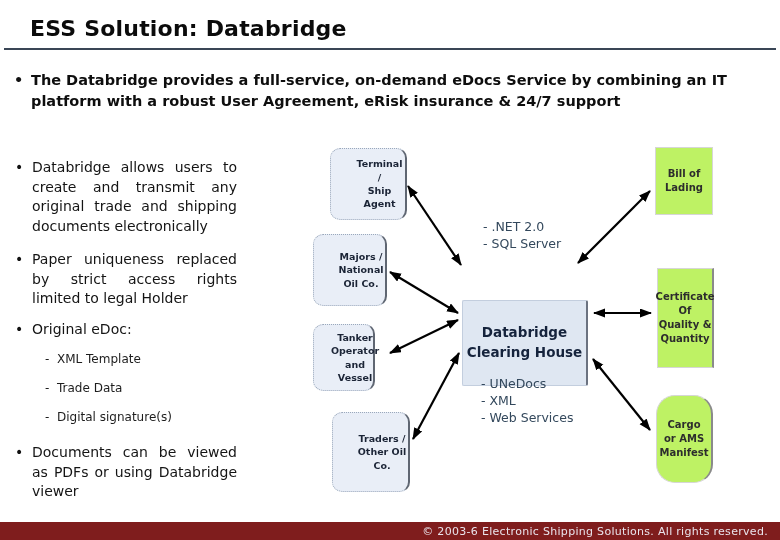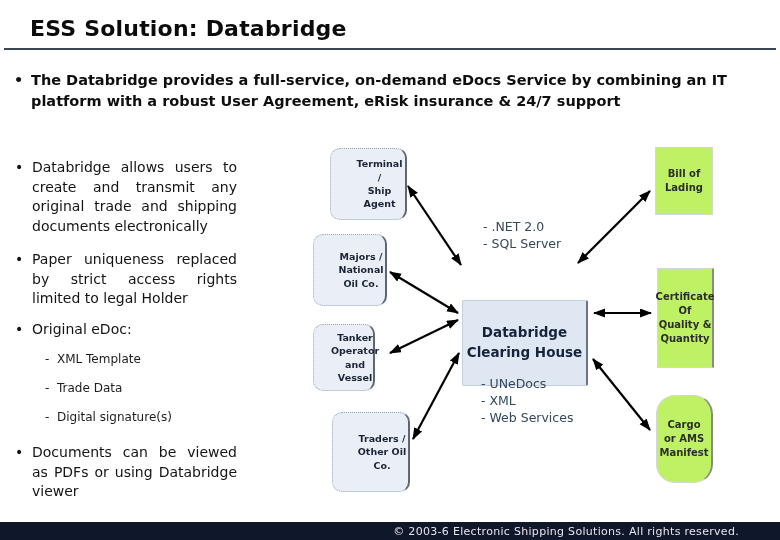--- a/index.html
+++ b/index.html
@@ -49,23 +49,23 @@
 
   .note { position:absolute; color:#33485c; font-size:12.5px; line-height:17px;
           white-space:pre-line; }
   .note-top { left:483px; top:218px; }
   .note-bottom { left:481px; top:375px; }
 
   .arrows { position:absolute; left:0; top:0; pointer-events:none; }
 
   
   .footer { position:absolute; left:0; right:0; bottom:0; height:18px;
-            background:#0f172a; color:#e9e4ec; font-size:11px;
+            background:#7f1d1d; color:#e9e4ec; font-size:11px;
             display:flex; align-items:center; justify-content:flex-end;
-            padding-right:41px; letter-spacing:0.3px; }
+            padding-right:12px; letter-spacing:0.3px; }
 </style>
 </head>
 <body>
 
 <div class="slide">
 
   <div class="title">ESS Solution: Databridge</div>
   <div class="title-rule"></div>
 
   <div class="bullet-row intro">

